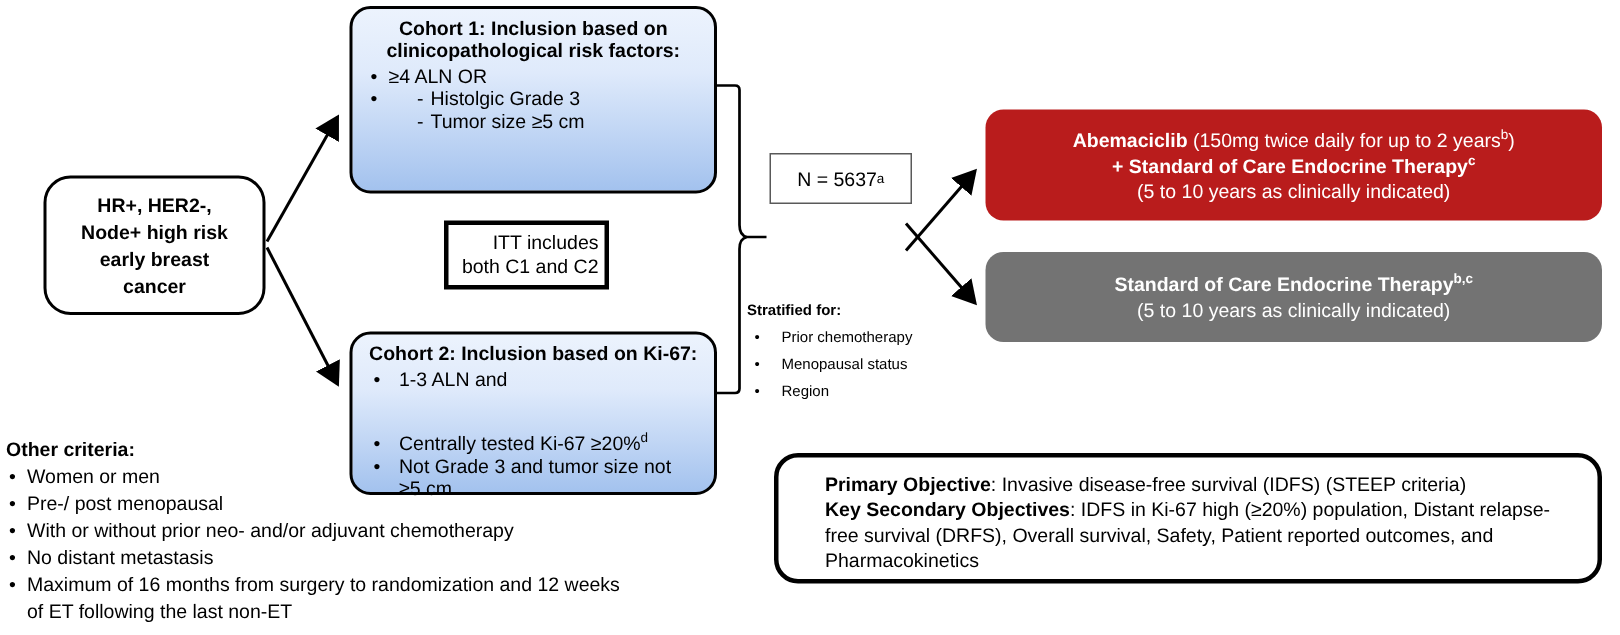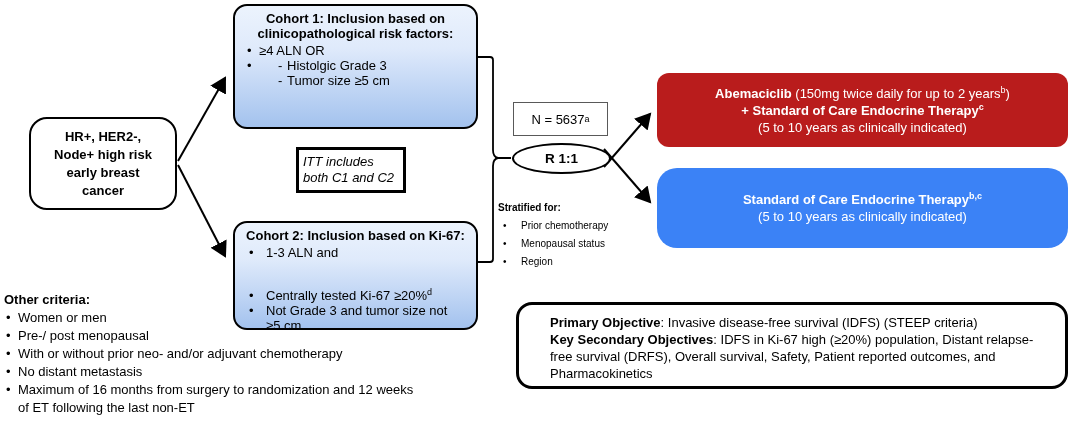--- a/index.html
+++ b/index.html
@@ -23,33 +23,33 @@
   .blist>li::before{content:"\2022";position:absolute;left:3px;}
   .c2 .blist>li{padding-left:22px;max-width:182px;}
   .c2 .blist>li::before{left:5px;}
   .w160{max-width:160px;margin-top:28px;}
   .w190{max-width:196px;}
   .dlist{list-style:none;margin:0;padding:0;}
   .dlist>li{position:relative;padding-left:28px;}
   .dlist>li::before{content:"-";position:absolute;left:19px;}
 
   .itt{left:296px;top:147px;width:110px;height:46px;border:3px solid #000;background:#fff;
-       display:flex;align-items:center;justify-content:center;text-align:left;
-       font-size:13px;line-height:16px;padding:2px 4px;font-style:italic;}
+       display:flex;align-items:center;justify-content:center;text-align:right;
+       font-size:13px;line-height:16px;padding:2px 4px;}
 
   .nbox{left:513px;top:102px;width:95px;height:34px;border:1.5px solid #595959;background:#fff;
         display:flex;align-items:center;justify-content:center;font-size:13px;}
   .ellipse{left:512px;top:143px;width:99px;height:31px;border:2.5px solid #000;border-radius:50%;
            background:#fff;display:flex;align-items:center;justify-content:center;
            font-weight:bold;font-size:13.5px;}
 
   .arm{left:657px;width:411px;border-radius:12px;color:#fff;text-align:center;
        font-size:13px;line-height:17px;display:flex;flex-direction:column;justify-content:center;}
   .red{top:73px;height:74px;background:#b91c1c;}
-  .navy{top:168px;height:80px;background:#3b82f6;border-radius:20px;}
+  .navy{top:168px;height:60px;background:#737373;}
   .bold{font-weight:bold;}
 
   .strat{left:498px;top:199px;width:175px;font-size:10px;line-height:18px;}
   .strat .h{font-weight:bold;}
   .strat ul{list-style:none;margin:0;padding:0;}
   .strat li{position:relative;padding-left:23px;}
   .strat li::before{content:"\2022";position:absolute;left:5px;}
 
   .other{left:4px;top:291px;width:490px;font-size:13px;line-height:18px;}
   .other .h{font-weight:bold;}
@@ -124,23 +124,20 @@
         <span>Not Grade 3 and tumor size not ≥5 cm</span>
       </li>
     </ul>
   </div>
 
   <div class="box nbox">
     <span>N = 5637</span>
       <sup>a</sup>
   </div>
 
-  <div class="box ellipse">
-    <span>R 1:1</span>
-  </div>
 
   <div class="box arm red">
     <div>
       <span class="bold">Abemaciclib</span><span> (150mg twice daily for up to 2 years</span><sup>b</sup><span>)</span>
     </div>
     <div class="bold">
       <span>+ Standard of Care Endocrine Therapy</span><sup>c</sup>
     </div>
     <div>(5 to 10 years as clinically indicated)</div>
   </div>

